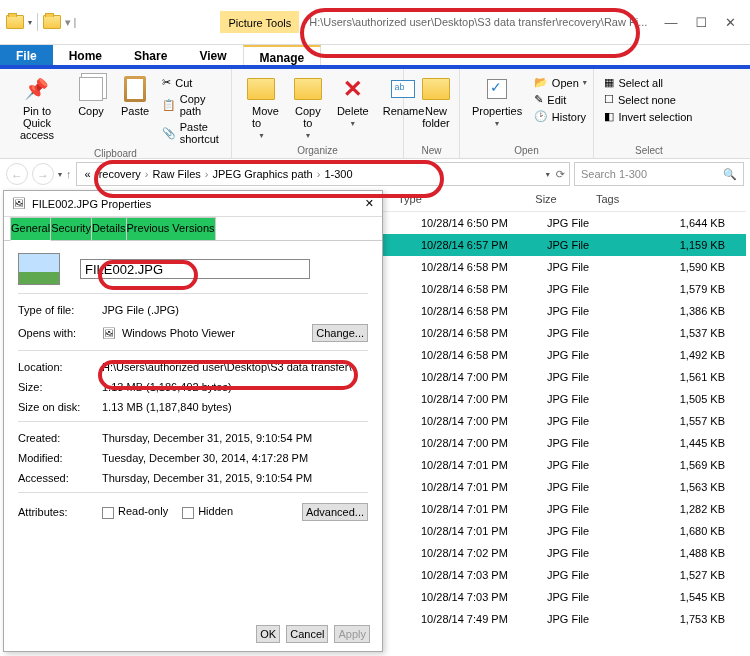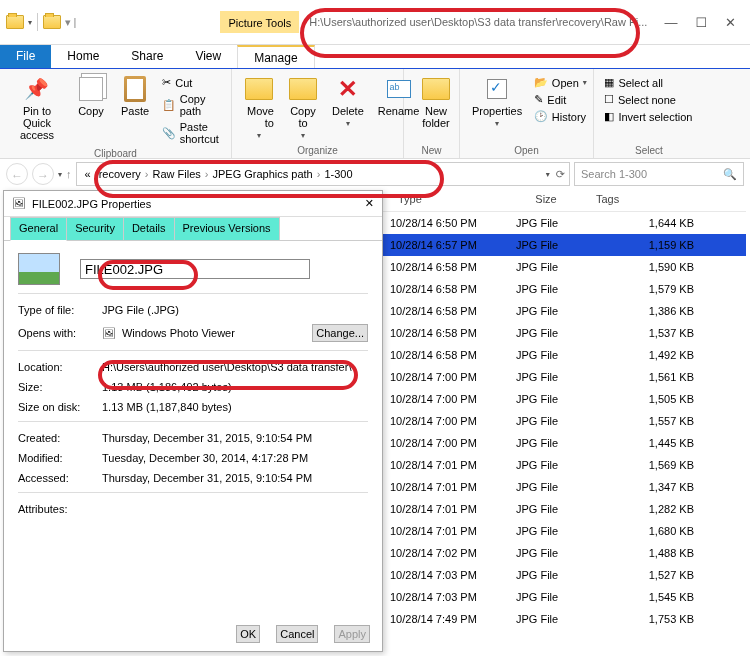--- a/index.html
+++ b/index.html
@@ -9,21 +9,21 @@
 .titlebar { height: 45px; display: flex; align-items: center; border-bottom: 1px solid #ddd; }
 .qat { display: flex; align-items: center; gap: 4px; padding-left: 6px; }
 .qat .folder-ico { width: 18px; height: 14px; background: linear-gradient(#fce38a,#f9ca4a); border: 1px solid #d4a82a; border-radius: 1px; position: relative; }
 .qat .folder-ico::before { content:""; position:absolute; top:-3px; left:1px; width:7px; height:3px; background:#f9ca4a; border:1px solid #d4a82a; border-bottom:none; }
 .qat .sep { width:1px; height:18px; background:#ccc; margin:0 1px;}
 .pictools { margin-left: 144px; background: #ffe391; padding: 6px 8px 4px; font-size: 11px; }
 .titlepath { margin-left: 10px; color: #666; font-size: 11px; flex: 1; white-space: nowrap; overflow: hidden; }
 .winctrl { display: flex; gap: 18px; padding-right: 14px; color: #555; font-size: 13px; }
 
 
-.tabstrip { height: 24px; display: flex; border-bottom: 1px solid #1d4ed8; }
+.tabstrip { height: 24px; display: flex; border-bottom: 4px solid #1d4ed8; font-weight: bold; }
 .tab { padding: 4px 16px; font-size: 12px; cursor: pointer; }
 .tab.file { background: #1979ca; color: #fff; }
 .tab.manage { border: 1px solid #ddd; border-bottom: none; border-top: 2px solid #f0c24b; background: #fff; }
 
 
 .ribbon { height: 90px; background: #f8f8f8; border-bottom: 1px solid #ddd; display: flex; font-size: 11px; }
 .rgroup { border-right: 1px solid #e0e0e0; padding: 4px 8px 2px; display: flex; flex-direction: column; }
 .rgroup .grpbody { flex: 1; display: flex; align-items: flex-start; gap: 6px; }
 .rgroup .grplabel { text-align: center; color: #666; font-size: 10px; padding-top: 2px; }
 .rbtn-lg { display: flex; flex-direction: column; align-items: center; gap: 2px; padding: 2px 4px; cursor: pointer; }
@@ -49,42 +49,42 @@
 .navbtn { width:22px; height:22px; border-radius:50%; color:#bbb; display:flex;align-items:center;justify-content:center;font-size:12px; border:1px solid #ddd;}
 .addrbar { flex: 1; height: 24px; border: 1px solid #ccc; display: flex; align-items: center; padding: 0 4px; font-size: 11px; }
 .crumb { padding: 0 4px; cursor:pointer; }
 .crumbsep { color:#888; }
 .searchbox { width: 170px; height: 24px; border: 1px solid #ccc; padding: 2px 6px; font-size: 11px; color:#888; display:flex; align-items:center; gap:4px;}
 
 
 .filelist { position: absolute; left: 382px; top: 190px; right: 4px; bottom: 4px; }
 .colheads { display: flex; height: 22px; border-bottom: 1px solid #e8e8e8; color:#444; font-size:11px; padding-top:3px;}
 .colheads div { padding-left: 8px; }
-.filerow { display: flex; height: 22px; align-items: center; font-size: 11px; }
-.filerow.sel { background: #1d4ed8; }
+.filerow { display: flex; height: 22px; align-items: center; font-size: 11px; padding-left: 31px; }
+.filerow.sel { background: #14b8a6; }
 .c-date { width: 126px; padding-left: 8px;}
 .c-type { width: 118px; padding-left: 8px;}
 .c-size { width: 80px; text-align: right; padding-right: 12px;}
 .c-tags { width: 40px; }
 
 
 .propdlg { position: absolute; left: 3px; top: 190px; width: 380px; height: 462px; background: #fff; border: 1px solid #aaa; box-shadow: 2px 2px 6px rgba(0,0,0,0.2); }
 .propdlg .dlgtitle { height: 26px; background: #fff; border-bottom: 1px solid #ddd; display: flex; align-items: center; padding: 0 8px; font-size: 11px; gap:6px;}
 .propdlg .tabrow { height: 24px; display: flex; border-bottom: 1px solid #ccc; font-size: 11px; padding-left: 6px;}
-.propdlg .ptab { padding: 4px 8px; border: 1px solid #ccc; border-bottom: none; background: #5eead4; margin-right:-1px; cursor:pointer;}
+.propdlg .ptab { padding: 4px 0; border: 1px solid #ccc; border-bottom: none; background: #22c55e; margin-right:-1px; cursor:pointer;}
 .propdlg .ptab.active { position:relative; z-index:1; border-bottom:1px solid #fff; margin-bottom:-1px;}
 .propbody { padding: 12px 14px; font-size: 11px; }
 .proprow { display: flex; align-items: center; margin-bottom: 8px; }
 .proprow .lbl { width: 84px; }
 .proprow .val { flex: 1; }
 .propsep { border-top: 1px solid #ddd; margin: 6px 0 10px; }
 .thumb { width:42px; height:32px; border:1px solid #888; background:linear-gradient(#bfe1ff 60%,#5fa84f 60%); margin-right:20px;}
 .txtinput { border:1px solid #888; padding:2px 4px; width:230px; height:20px; font-size:13px;}
 .btn { border:1px solid #adadad; background:#e1e1e1; padding:2px 3px; font-size:11px; cursor:pointer;}
-.dlgbtns { position:absolute; bottom:8px; right:12px; display:flex; gap:16px;}
+.dlgbtns { position:absolute; bottom:8px; right:12px; display:flex; gap:6px;}
 .chk { width:12px; height:12px; border:1px solid #888; display:inline-block; margin-right:4px; vertical-align:middle;}
 
 
 .anno { position:absolute; border:4px solid #d9212b; border-radius:50%; pointer-events:none; }
 .anno1 { left:300px; top:8px; width:340px; height:50px; border-radius: 30px;}
 .anno2 { left:94px; top:160px; width:350px; height:38px; border-radius: 22px;}
 .anno3 { left:98px; top:260px; width:100px; height:30px; border-radius: 18px;}
 .anno4 { left:98px; top:360px; width:260px; height:30px; border-radius: 18px;}
 </style>
 </head>
@@ -151,21 +151,21 @@
     </div>
     <div class="grplabel">Clipboard</div>
   </div>
 
   <div class="rgroup" style="width:172px;">
     <div class="grpbody">
       <div class="rbtn-lg">
         <span class="ico">
             <span class="ico-folder"></span>
           </span>
-        <span style="text-align:right;">Move to</span>
+        <span style="text-align:left;margin-left:8px;">Move to</span>
           <span class="arrow-dn">▾</span>
       </div>
       <div class="rbtn-lg">
         <span class="ico">
             <span class="ico-folder"></span>
           </span>
         <span style="text-align:center;">Copy to</span>
           <span class="arrow-dn">▾</span>
       </div>
       <div class="rbtn-lg">
@@ -333,21 +333,21 @@
         <div class="c-size">1,445 KB</div>
       </div>
       <div class="filerow">
         <div class="c-date">10/28/14 7:01 PM</div>
         <div class="c-type">JPG File</div>
         <div class="c-size">1,569 KB</div>
       </div>
       <div class="filerow">
         <div class="c-date">10/28/14 7:01 PM</div>
         <div class="c-type">JPG File</div>
-        <div class="c-size">1,347 KB</div>
+        <div class="c-size">1,563 KB</div>
       </div>
       <div class="filerow">
         <div class="c-date">10/28/14 7:01 PM</div>
         <div class="c-type">JPG File</div>
         <div class="c-size">1,282 KB</div>
       </div>
       <div class="filerow">
         <div class="c-date">10/28/14 7:01 PM</div>
         <div class="c-type">JPG File</div>
         <div class="c-size">1,680 KB</div>
@@ -429,20 +429,26 @@
         <div class="lbl">Modified:</div>
         <div class="val">Tuesday, December 30, 2014, 4:17:28 PM</div>
       </div>
     <div class="proprow">
         <div class="lbl">Accessed:</div>
         <div class="val">Thursday, December 31, 2015, 9:10:54 PM</div>
       </div>
     <div class="propsep"></div>
     <div class="proprow">
       <div class="lbl">Attributes:</div>
+      <div class="val" style="display:flex;align-items:center;gap:14px;">
+        <label><span class="chk"></span><span>Read-only</span></label>
+        <label><span class="chk"></span><span>Hidden</span></label>
+        <span style="flex:1"></span>
+        <button class="btn">Advanced...</button>
+      </div>
     </div>
   </div>
   <div class="dlgbtns">
     <button class="btn">OK</button>
     <button class="btn">Cancel</button>
     <button class="btn" style="color:#999;">Apply</button>
   </div>
 </div>
 
 <div class="anno anno1"></div>

